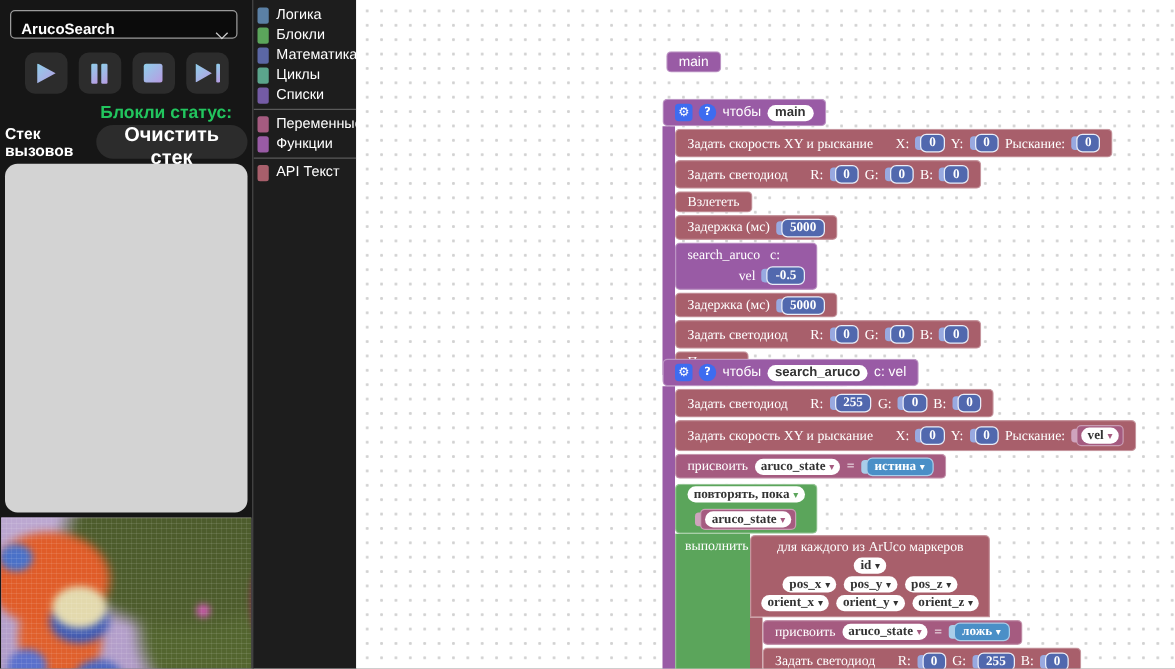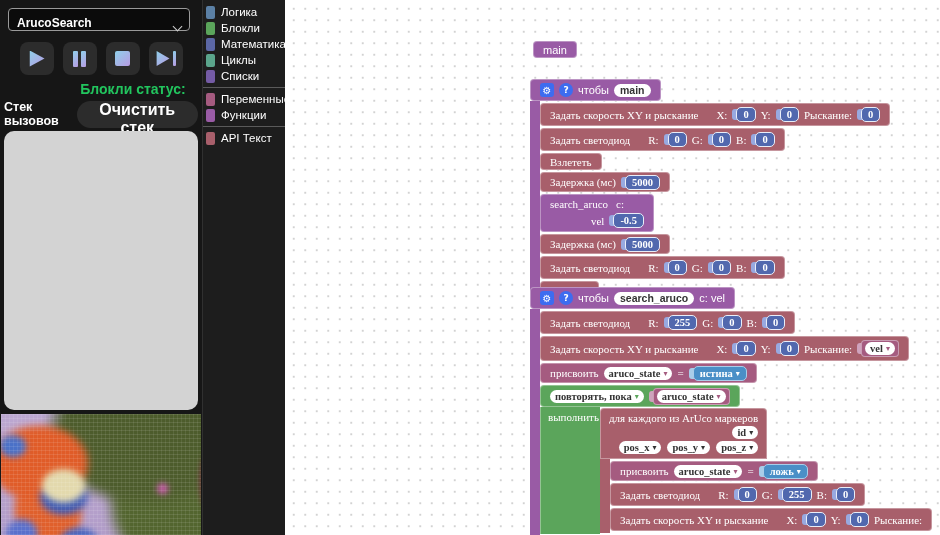--- a/index.html
+++ b/index.html
@@ -20,21 +20,21 @@
   .controls { position:absolute; left:0; top:42px; width:202px; display:flex; justify-content:center; gap:9px; }
   .ctl-btn { width:34px; height:33px; background:#2c2c2c; border:none; border-radius:8px; display:grid; place-items:center; cursor:pointer; }
   .ig { background:linear-gradient(135deg, var(--icon-grad-a), var(--icon-grad-b)); }
   .i-play { width:16px; height:16px; clip-path:polygon(8% 0, 100% 50%, 8% 100%); }
   .i-pausewrap, .i-stepwrap { display:flex; gap:3px; align-items:center; }
   .i-bar { width:5px; height:16px; border-radius:1px; }
   .i-stop { width:15px; height:15px; border-radius:2px; }
   .i-steptri { width:14px; height:15px; clip-path:polygon(8% 0, 100% 50%, 8% 100%); }
   .i-stepbar { width:3px; height:15px; border-radius:1px; }
   .status-heading { position:absolute; left:0; top:81px; width:202px; text-align:center; color:#22c55e; font-size:14px; font-weight:bold;margin-left:32px; }
-  .stack-row { position:absolute; left:4px; top:100px; width:194px; height:28px; display:flex; align-items:center; justify-content:space-between; }
+  .stack-row { position:absolute; left:4px; top:100px; width:194px; height:28px; display:flex; align-items:flex-start; justify-content:space-between; }
   .stack-label { color:#fff; font-size:12.5px; font-weight:bold; }
   .clear-stack { height:27px; padding:0 13px; background:#2c2c2c; color:#fff; border:none; border-radius:14px; font-size:16px; font-weight:bold; cursor:pointer; font-family:inherit; }
   .stack-panel { position:absolute; left:4px; top:131px; width:194px; height:279px; background:var(--stack-bg); border-radius:10px; }
   .camera { position:absolute; left:1px; top:414px; width:200px; height:121px; overflow:hidden; background:#b5a0cc; }
   .camera-art {
     position:absolute; inset:-10px; filter:blur(3px);
     background:
       radial-gradient(34px 26px at 33% 58%, #e3d9ad 0 58%, rgba(0,0,0,0) 70%),
       radial-gradient(22px 18px at 10% 30%, #4a71c8 0 55%, rgba(0,0,0,0) 66%),
       radial-gradient(26px 24px at 14% 92%, #5a70cc 0 55%, rgba(0,0,0,0) 66%),
@@ -63,21 +63,21 @@
   .workspace { position:absolute; left:285px; top:0; width:655px; height:535px; background:#fff;
     background-image:radial-gradient(circle, #d2d2d2 1px, rgba(0,0,0,0) 1.3px);
     background-size:11.5px 11.5px; background-position:3px 3px; }
   .abs { position:absolute; }
   
   .blk { display:inline-flex; align-items:center; gap:5px; width:max-content; white-space:nowrap;
     border:1px solid rgba(255,255,255,.35); border-radius:4px; padding:3px 9px; color:#fff; font-size:11px; cursor:grab; }
   .api   { background:var(--api); }
   .purple{ background:var(--func); }
   .pink  { background:var(--variables); }
-  .green { background:var(--loop); }
+  .green { background:var(--loop);flex-direction:column; }
   .cbody { border-left:10px solid; padding:2px 0; display:flex; flex-direction:column; align-items:flex-start; gap:2px; }
   .cbody.purple-sp { border-color:var(--func);font-family:Liberation Serif, serif; }
   .cbody.api-sp { border-color:var(--api); }
   .cfoot { height:9px; border-radius:0 0 5px 5px; border:1px solid rgba(255,255,255,.35); border-top:none; }
   .cfoot.purple { background:var(--func); }
   .thin { padding:1.5px 9px; }
   
   .socket { display:inline-flex; align-items:center; }
   .plug { width:5px; height:11px; border-radius:3px 0 0 3px; background:var(--num-plug); margin-right:-1px; }
   .plug.pl-logic { background:var(--logic-border); }
@@ -99,21 +99,21 @@
   .hicon.sq { border-radius:3px; }
   .hicon.rd { border-radius:50%; font-weight:bold; font-size:9px; }
   .namefield { background:#fff; color:#333; border-radius:7px; padding:0 6px; font-weight:bold; font-size:10.5px; line-height:13px; cursor:text; }
   .lbl { pointer-events:none; }
   .gap { display:inline-block; width:8px; }
   
   .lbody { display:flex; align-items:stretch; }
   .do-spine { width:60px; background:var(--loop); border-left:1px solid rgba(255,255,255,.35); color:#fff; font-size:11px; padding:4px 0 0 7px; }
   .lstack { display:flex; flex-direction:column; align-items:flex-start; gap:2px; padding:1px 0; }
   
-  .fe-head { display:flex; flex-direction:column; align-items:flex-end; gap:2px; background:var(--api);
+  .fe-head { display:flex; flex-direction:column; align-items:center; gap:2px; background:var(--api);
     border:1px solid rgba(255,255,255,.35); border-radius:4px 4px 0 0; padding:3px 8px 4px 8px; color:#fff; font-size:11px; width:max-content; cursor:grab; }
   .fe-line { display:flex; gap:6px; }
   .call2 { display:flex; flex-direction:column; align-items:stretch; gap:3px; padding:3px 9px; }
   .call2 .l2 { display:flex; justify-content:flex-end; align-items:center; gap:5px; }
 </style>
 </head>
 <body>
 
 <div id="app">
 
@@ -374,20 +374,25 @@
                 <div class="fe-head">
                   <span class="lbl">для каждого из ArUco маркеров</span>
                   <span class="fe-line">
                       <span class="dd">id</span>
                     </span>
                   <span class="fe-line">
                     <span class="dd">pos_x</span>
                     <span class="dd">pos_y</span>
                     <span class="dd">pos_z</span>
                   </span>
+                  <span class="fe-line">
+                    <span class="dd">orient_x</span>
+                    <span class="dd">orient_y</span>
+                    <span class="dd">orient_z</span>
+                  </span>
                 </div>
                 <div class="cbody api-sp">
                   <div class="blk pink thin">
                     <span class="lbl">присвоить</span>
                     <span class="dd">aruco_state</span>
                     <span class="lbl">=</span>
                     <span class="socket">
                         <i class="plug pl-logic"></i>
                         <span class="logicblk">ложь</span>
                       </span>

